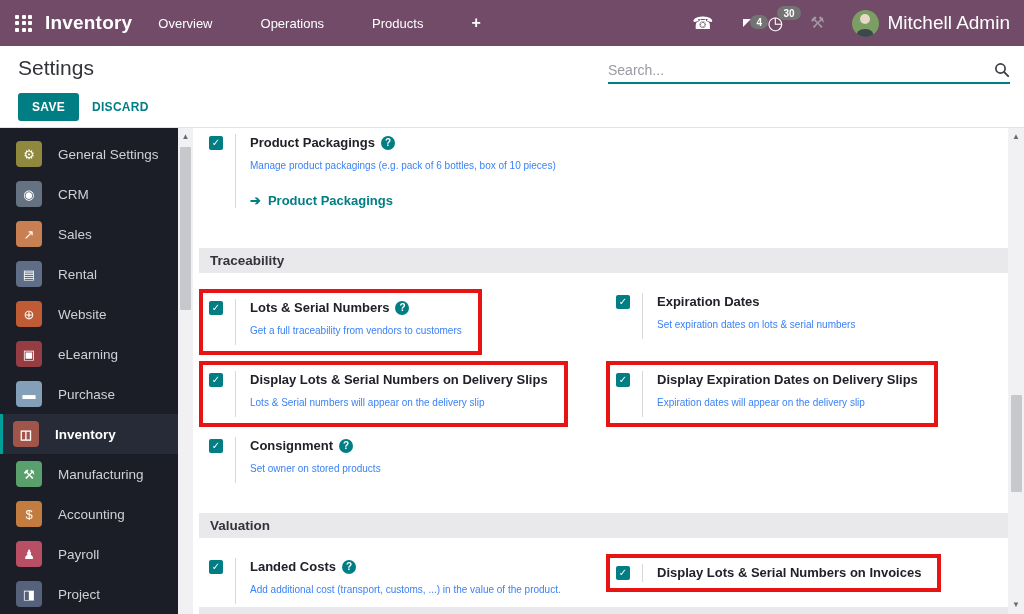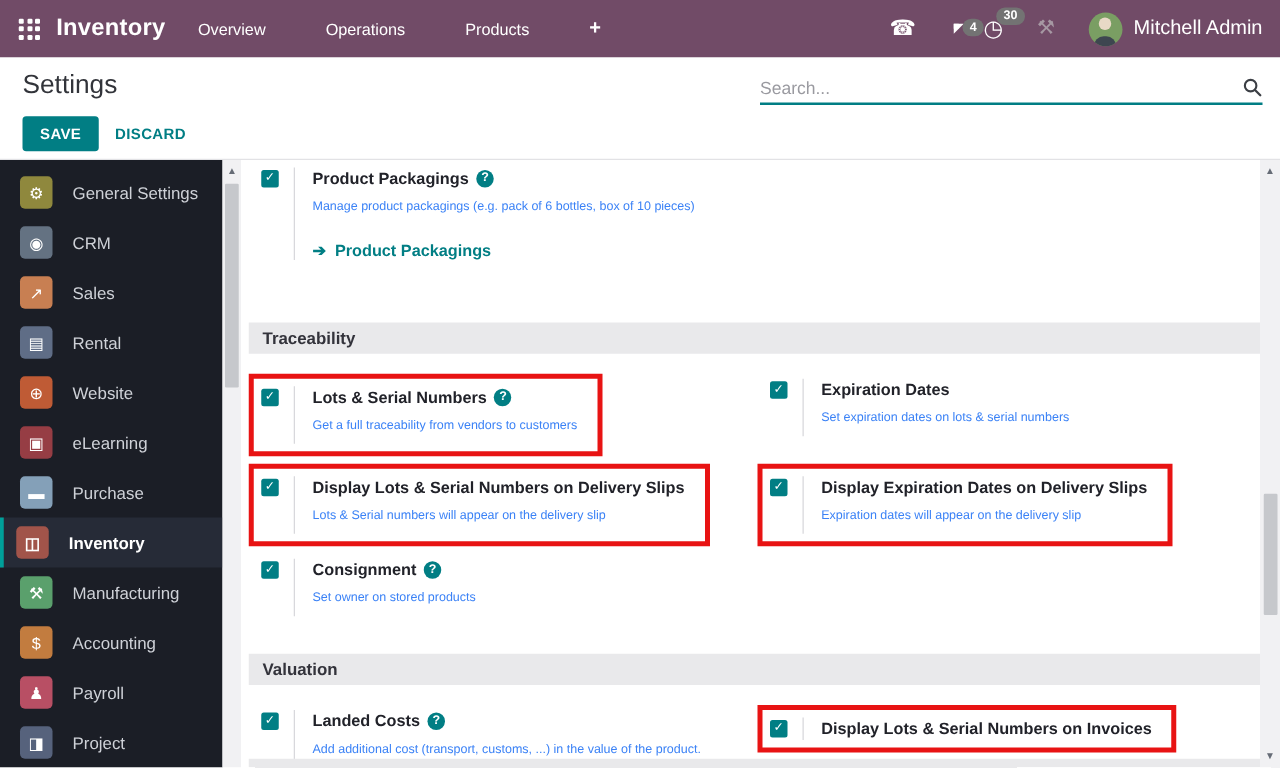--- a/index.html
+++ b/index.html
@@ -19,21 +19,21 @@
   .clock-glyph { font-size:18px; }
   .tools-glyph { color:#a698a3; font-size:16px; }
   .bubble { position:relative; width:17px; height:12px; background:#fff; border-radius:6px; }
   .bubble:after { content:""; position:absolute; left:3px; bottom:-4px; border:4px solid transparent; border-top-color:#fff; border-left-color:#fff; }
   .badge { position:absolute; top:-8px; left:10px; background:#737373; color:#fff; font-size:10px; font-weight:bold; padding:1.5px 6px; border-radius:9px; line-height:1.1; }
   .company-name { font-size:13px; margin:0 32px 0 8px; cursor:pointer; }
   .user-menu { display:flex; align-items:center; margin-right:14px; cursor:pointer; }
   .avatar { width:27px; height:27px; border-radius:50%; background:#7a9e63; position:relative; overflow:hidden; margin-right:9px; }
   .avatar .head { position:absolute; top:4px; left:8.5px; width:10px; height:10px; border-radius:50%; background:#e8d9c6; }
   .avatar .torso { position:absolute; bottom:-2px; left:4.5px; width:18px; height:10px; border-radius:8px 8px 0 0; background:#3e4650; }
-  .user-name { font-size:16px; }
+  .user-name { font-size:19px; }
 
   
   .control { height:82px; background:#fff; border-bottom:1px solid #e2e2e5; padding:10px 14px 0 18px; display:flex; justify-content:space-between; }
   .cp-left .page-title { font-size:21px; font-weight:normal; color:#32343a; }
   .cp-buttons { margin-top:13px; display:flex; align-items:center; }
   .btn-save { background:#017e84; color:#fff; border:none; font-size:12px; font-weight:bold; padding:7px 14px; border-radius:3px; cursor:pointer; letter-spacing:.3px; font-family:inherit; }
   .btn-discard { background:none; border:none; color:#017e84; font-size:12px; font-weight:bold; margin-left:13px; cursor:pointer; letter-spacing:.3px; font-family:inherit; }
   .search-wrap { width:402px; margin-top:2px; position:relative; border-bottom:2px solid #017e84; display:flex; align-items:center; height:26px; }
   .search-input { flex:1; border:none; outline:none; font-size:14px; color:#555; font-family:inherit; }
   .search-input::placeholder { color:#9a9aa0; }
@@ -52,21 +52,21 @@
   .vscroll .arr.up { top:2px; }
   .vscroll .arr.down { bottom:2px; }
   .vscroll .thumb { position:absolute; left:2px; width:11px; background:#c6c8cc; border-radius:1px; cursor:pointer; }
   #inner-thumb { top:19px; height:163px; }
   #outer-thumb { top:267px; height:97px; left:2.5px; }
   .vscroll.outer { width:16px; }
 
   .main { flex:1; background:#fff; position:relative; overflow:hidden; padding-left:6px; }
 
   .section-bar { background:#e9e9eb; height:25px; display:flex; align-items:center; padding-left:11px; font-size:13.5px; font-weight:bold; color:#33333b; margin-right:0; }
-  .bar-traceability { margin-top:44px; }
+  .bar-traceability { margin-top:34px; }
   .bar-valuation { margin-top:24px; }
   .bar-bottom-peek { position:absolute; bottom:0; left:6px; right:0; height:7px; background:#e9e9eb; }
 
   .row2 { display:grid; grid-template-columns:407px 1fr; margin-top:16px; }
   .row2 + .row2 { margin-top:6px; }
 
   .setting { display:flex; align-items:flex-start; padding:4px 0 6px 10px; width:auto; }
   .setting.hl { border:4px solid #e81313; padding:6px 16px 6px 6px; width:fit-content; }
   .checkbox { width:14px; height:14px; background:#017e84; border-radius:2px; margin-top:2px; flex:none; display:flex; align-items:center; justify-content:center; cursor:pointer; }
   .checkbox .tick { color:#fff; font-size:10px; line-height:1; }

